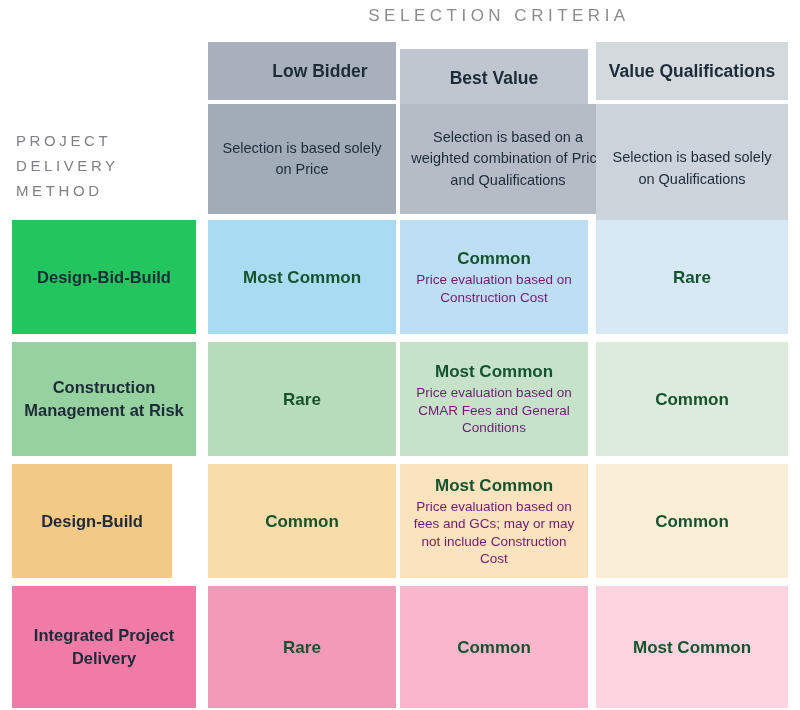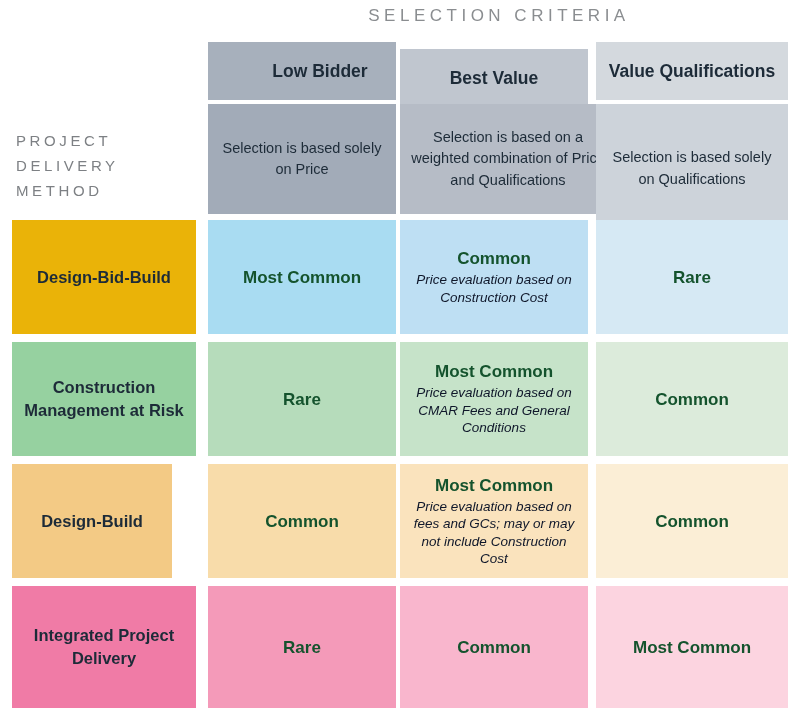--- a/index.html
+++ b/index.html
@@ -95,23 +95,22 @@
 
   
   .val-main {
     font-size: 17px;
     font-weight: 700;
     color: #14532d;
     line-height: 21px;
   }
   .val-note {
     font-size: 13.5px;
-    font-style: italic;
     font-weight: 400;
-    color: #0f172a;
+    color: #701a75;
     line-height: 17.5px;
     margin-top: 2px;
   }
 </style>
 </head>
 <body>
 
 <div id="matrix">
 
   <div class="criteria-title">SELECTION CRITERIA</div>
@@ -130,21 +129,21 @@
       </div>
       <div class="cell" style="left: 400px; top: 68px; width: 216px; height: 110px; background: rgb(182, 188, 198);">
         <div class="hdr-desc">Selection is based on a weighted combination of Price and Qualifications</div>
       </div>
       <div class="cell" style="left: 596px; top: 6px; width: 192px; height: 58px; background: rgb(212, 217, 222);">
         <div class="hdr-name">Value Qualifications</div>
       </div>
       <div class="cell" style="left: 596px; top: 68px; width: 192px; height: 129px; background: rgb(205, 211, 218);">
         <div class="hdr-desc">Selection is based solely on Qualifications</div>
       </div>
-      <div class="cell" style="left: 12px; top: 184px; width: 184px; height: 114px; background: #eab308;">
+      <div class="cell" style="left: 12px; top: 184px; width: 184px; height: 114px; background: #22c55e;">
         <div class="row-label">Design-Bid-Build</div>
       </div>
       <div class="cell" style="left: 208px; top: 184px; width: 188px; height: 114px; background: rgb(169, 220, 242);">
         <div class="val-main">Most Common</div>
       </div>
       <div class="cell" style="left: 400px; top: 184px; width: 188px; height: 114px; background: rgb(190, 223, 243);">
         <div class="val-main">Common</div>
         <div class="val-note">Price evaluation based on Construction Cost</div>
       </div>
       <div class="cell" style="left: 596px; top: 184px; width: 192px; height: 114px; background: rgb(214, 233, 244);">

